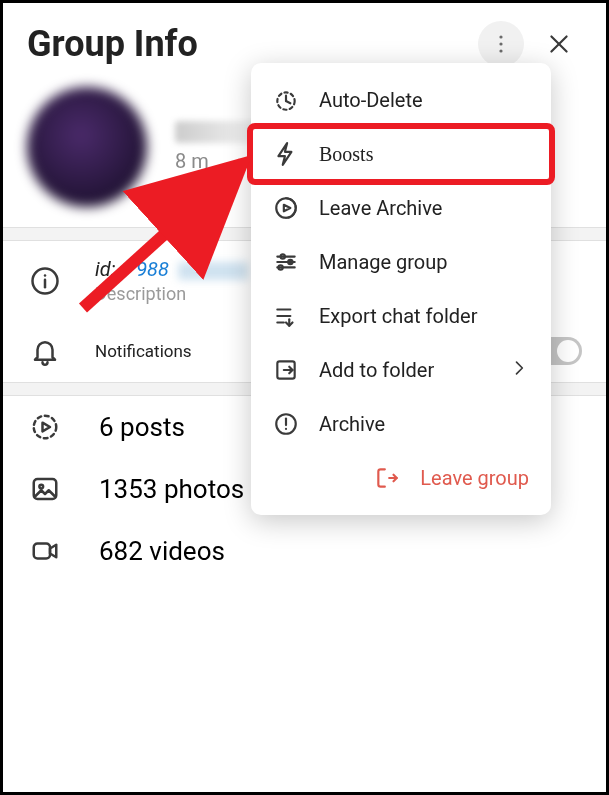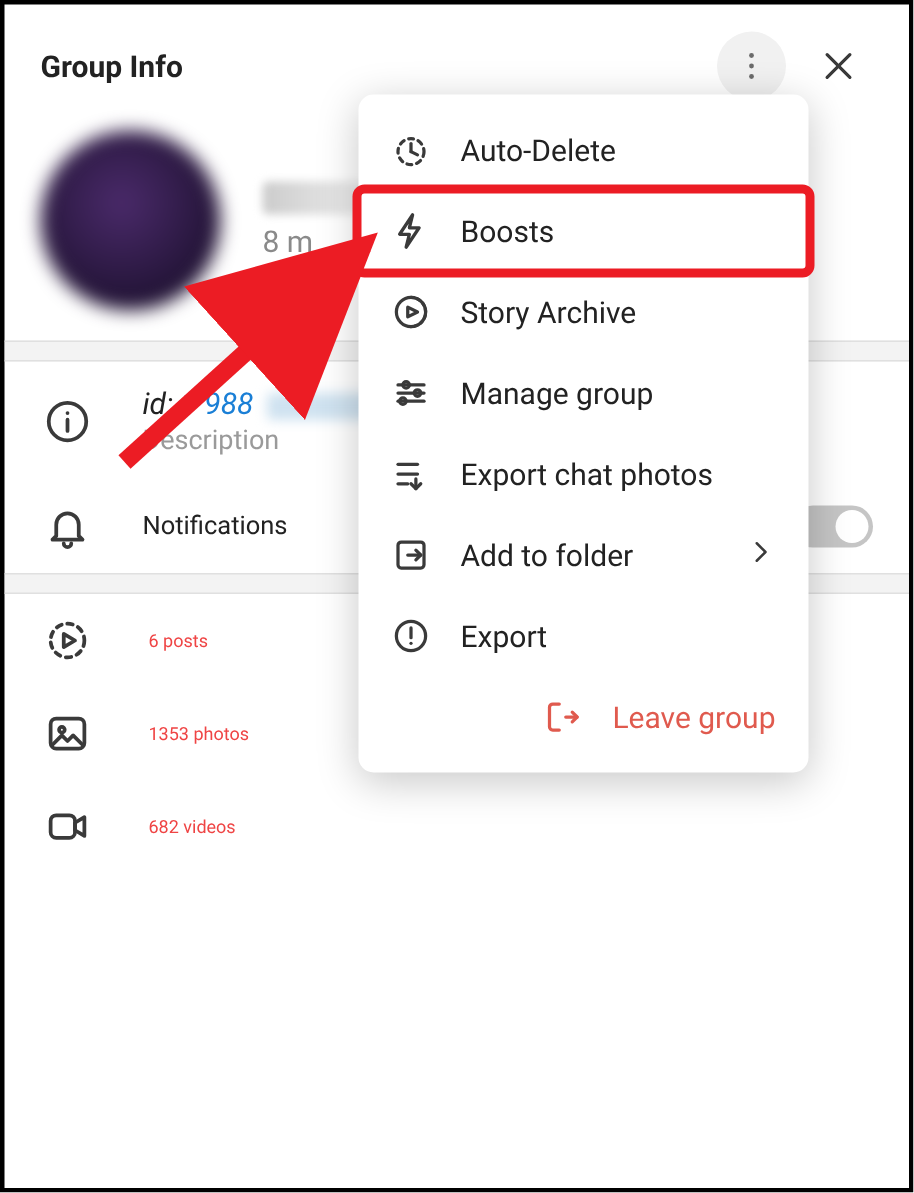--- a/index.html
+++ b/index.html
@@ -11,21 +11,21 @@
     overflow: hidden;
     background: #fff;
   }
 
   
   .header {
     display: flex; align-items: center;
     padding: 18px 24px 10px 24px;
     gap: 12px;
   }
-  .header h1 { font-size: 20px; font-weight: 700; color: #222; flex: 1; }
+  .header h1 { font-size: 36px; font-weight: 700; color: #222; flex: 1; }
   .icon-btn {
     width: 46px; height: 46px; border-radius: 50%;
     display: flex; align-items: center; justify-content: center;
     cursor: pointer;
   }
   .icon-btn.more { background: #f1f1f1; }
   .icon-btn svg { stroke: #6b6b6b; }
 
   
   .profile {
@@ -77,43 +77,44 @@
     content:''; position:absolute; right:3px; top:3px;
     width:22px; height:22px; background:#fff; border-radius:50%;
   }
 
   
   .media-row {
     display:flex; align-items:center; gap:36px;
     padding: 16px 24px;
   }
   .media-row .icon-slot { flex:0 0 36px; display:flex; align-items:center; justify-content:center; }
-  .media-row .label { font-size:12px; color:#ef4444; }
+  .media-row .label { font-size:26px; color:#000000; }
 
   
   .menu {
-    position:absolute; top:60px; left:236px; width:300px;
+    position:absolute; top:60px; left:248px; width:300px;
     background:#fff; border-radius:10px;
     box-shadow: 0 6px 28px rgba(0,0,0,.22);
     padding: 10px 0;
     z-index: 20;
   }
   .menu-item {
     display:flex; align-items:center; gap:20px;
     padding: 14px 22px; cursor:pointer;
     font-size:20px; color:#222;
   }
   .menu-item .mi-icon { flex:0 0 26px; display:flex; align-items:center; justify-content:center; }
   .menu-item .chev { margin-left:auto; }
   .menu-item.danger { color:#e05a4e;justify-content:flex-end; }
   .menu-item.danger svg { stroke:#e05a4e; }
   .menu-item.highlight {
     outline: 6px solid #ec1c24;
     outline-offset: -2px;
     border-radius: 4px;
+    font-family: Liberation Serif, serif;
   }
 
   
   .arrow {
     position:absolute; top:145px; left:55px;
     width:210px; height:170px;
     z-index: 30; pointer-events:none;
   }
 
   svg.stroke-icon { fill:none; stroke:#3a3a3a; stroke-width:2; stroke-linecap:round; stroke-linejoin:round; }
@@ -239,21 +240,21 @@
     </div>
 
     <div class="menu-item">
       <span class="mi-icon">
         <svg class="stroke-icon" width="26" height="26" viewBox="0 0 24 24">
           <circle cx="12" cy="12" r="9"></circle>
             <path d="M12 3 a9 9 0 0 1 0 18" stroke-dasharray="2 2"></path>
             <polygon points="10,9 16,12 10,15" fill="none"></polygon>
         </svg>
       </span>
-      <span>Story Archive</span>
+      <span>Leave Archive</span>
     </div>
 
     <div class="menu-item">
       <span class="mi-icon">
         <svg class="stroke-icon" width="26" height="26" viewBox="0 0 24 24">
           <line x1="4" y1="7" x2="20" y2="7"></line>
             <circle cx="9" cy="7" r="2"></circle>
           <line x1="4" y1="12" x2="20" y2="12"></line>
             <circle cx="16" cy="12" r="2"></circle>
           <line x1="4" y1="17" x2="20" y2="17"></line>
@@ -266,21 +267,21 @@
     <div class="menu-item">
       <span class="mi-icon">
         <svg class="stroke-icon" width="26" height="26" viewBox="0 0 24 24">
           <line x1="4" y1="6" x2="16" y2="6"></line>
             <line x1="4" y1="12" x2="16" y2="12"></line>
             <line x1="4" y1="18" x2="10" y2="18"></line>
           <path d="M15 15 v6"></path>
             <path d="M12 18 l3 3 3 -3"></path>
         </svg>
       </span>
-      <span>Export chat photos</span>
+      <span>Export chat folder</span>
     </div>
 
     <div class="menu-item">
       <span class="mi-icon">
         <svg class="stroke-icon" width="26" height="26" viewBox="0 0 24 24">
           <rect x="4" y="4" width="16" height="16" rx="2"></rect>
             <path d="M10 12 h8"></path>
             <path d="M15 9 l3 3 -3 3"></path>
         </svg>
       </span>
@@ -293,21 +294,21 @@
     </div>
 
     <div class="menu-item">
       <span class="mi-icon">
         <svg class="stroke-icon" width="26" height="26" viewBox="0 0 24 24">
           <circle cx="12" cy="12" r="9"></circle>
             <line x1="12" y1="7" x2="12" y2="13"></line>
             <circle cx="12" cy="16.5" r="1" fill="#3a3a3a" stroke="none"></circle>
         </svg>
       </span>
-      <span>Export</span>
+      <span>Archive</span>
     </div>
 
     <div class="menu-item danger">
       <span class="mi-icon">
         <svg class="stroke-icon" width="26" height="26" viewBox="0 0 24 24" style="stroke:#e05a4e">
           <path d="M10 4 H6 a2 2 0 0 0 -2 2 v12 a2 2 0 0 0 2 2 h4"></path>
             <path d="M14 12 h7"></path>
             <path d="M18 9 l3 3 -3 3"></path>
         </svg>
       </span>

